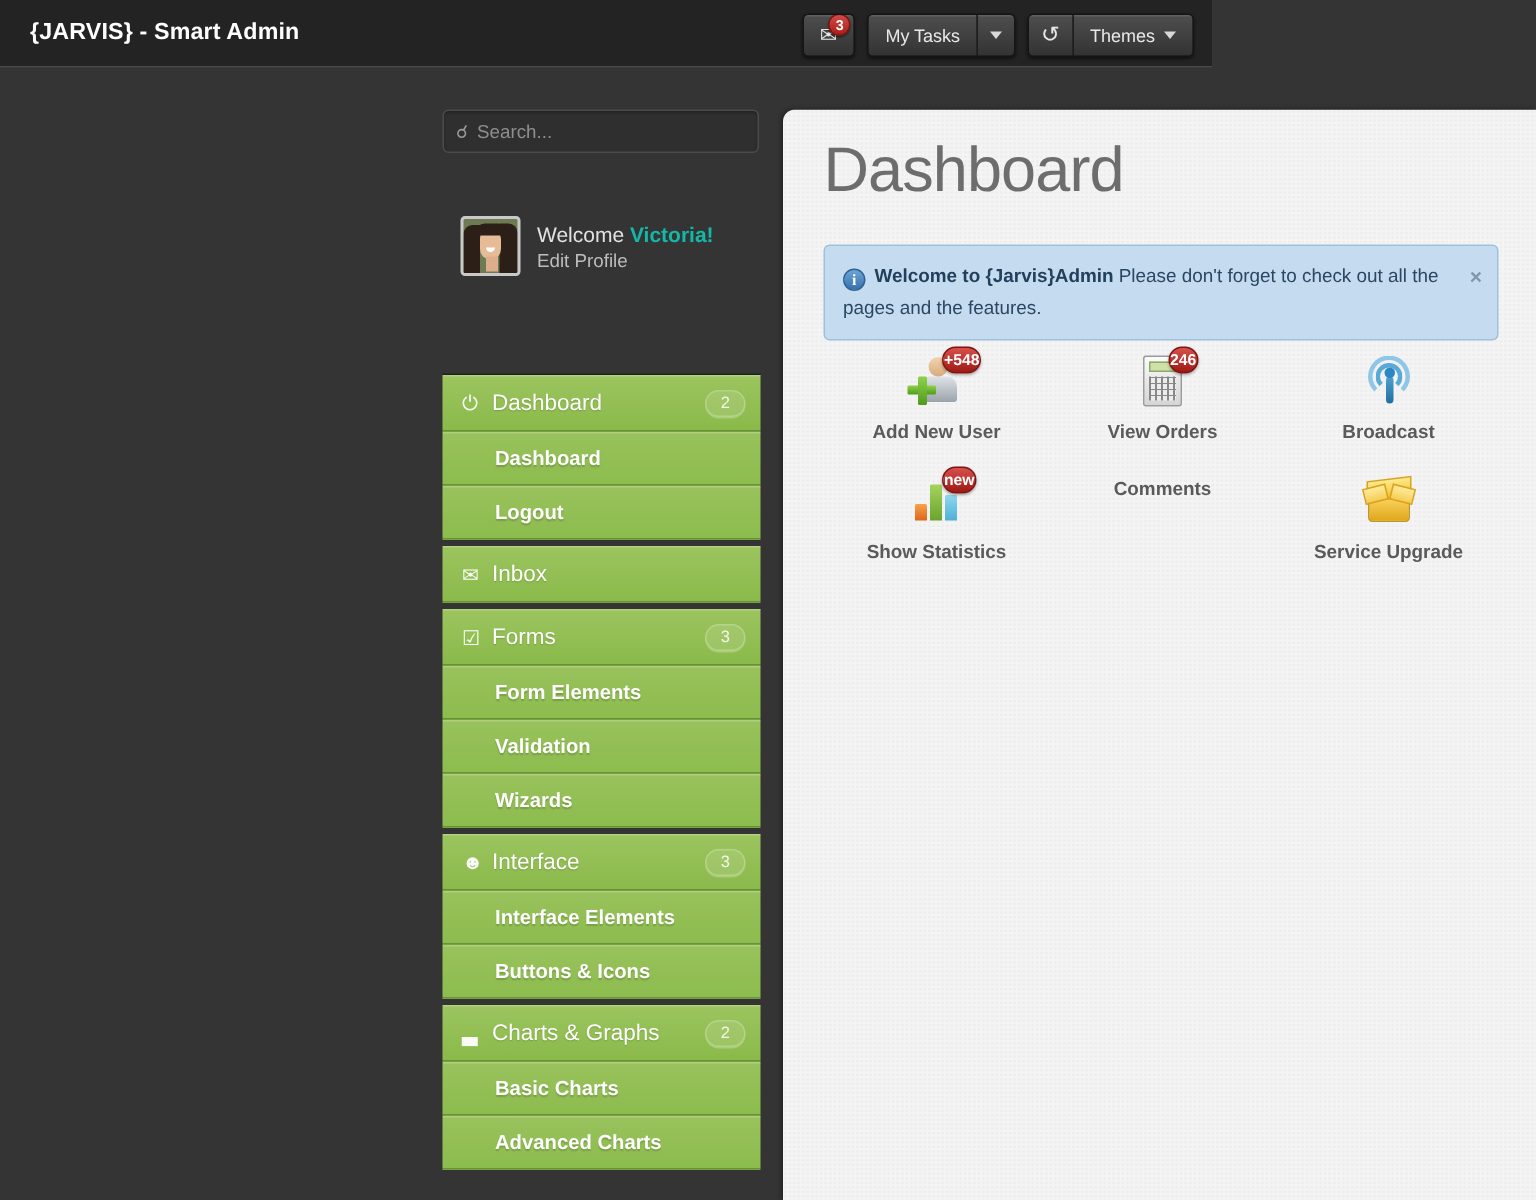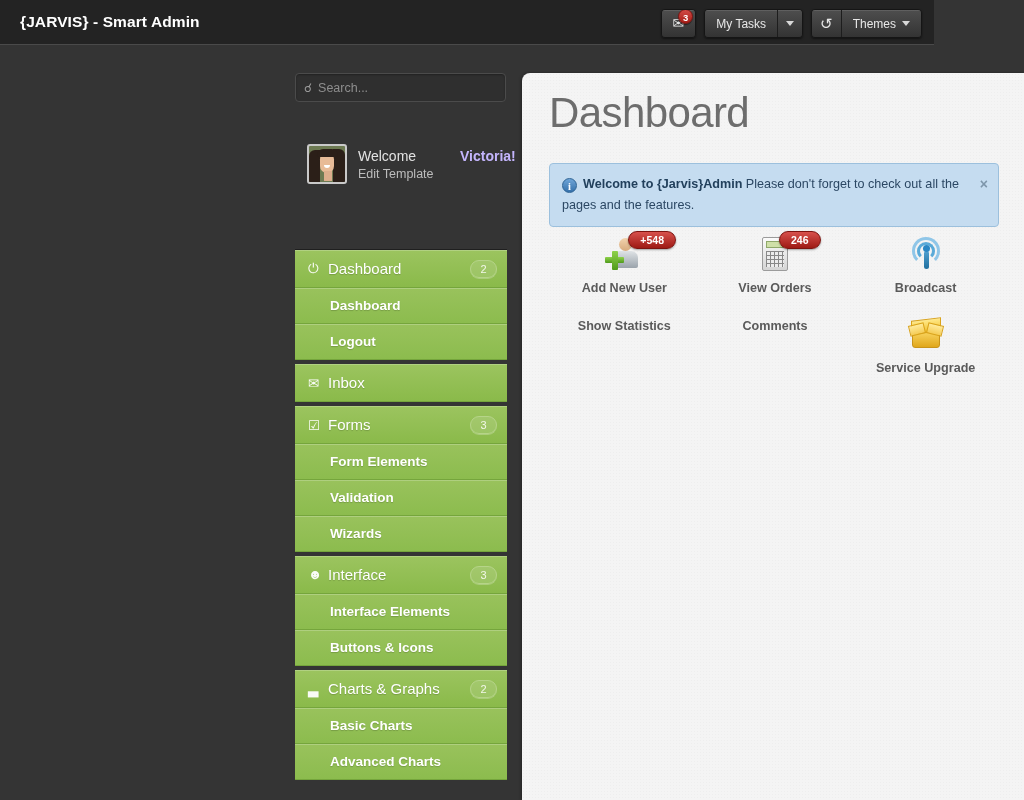--- a/index.html
+++ b/index.html
@@ -5,21 +5,21 @@
   * { box-sizing: border-box; margin: 0; padding: 0; }
   html, body {
     width: 1024px; height: 800px;
     font-family: "Liberation Sans", sans-serif;
     background: #343434;
     overflow: hidden;
   }
 
   
   .topbar {
-    position: absolute; top: 0; left: 0; width: 934px; height: 45px;
+    position: absolute; top: 0; left: 0; width: 808px; height: 45px;
     background: #232323;
     border-bottom: 1px solid #4a4a4a;
   }
   .brand {
     position: absolute; left: 20px; top: 13px;
     color: #ffffff; font-size: 15.5px; font-weight: bold;
     letter-spacing: .1px;
   }
   .hdr-tools {
     position: absolute; right: 12px; top: 9px;
@@ -99,21 +99,21 @@
     background:#2b1f18; border-radius:0 6px 0 0; }
   .avatar .face { position:absolute; left:11px; top:7px; width:14px; height:20px;
     background:#e8bb97; border-radius:7px 7px 8px 8px; }
   .avatar .fringe { position:absolute; left:8px; top:3px; width:21px; height:8px;
     background:#2b1f18; border-radius:10px 10px 3px 3px; }
   .avatar .neck { position:absolute; left:15px; top:25px; width:8px; height:10px;
     background:#dcae8c; }
   .avatar .smile { position:absolute; left:15px; top:19px; width:6px; height:3px;
     background:#fff; border-radius:0 0 4px 4px; }
   .welcome-l1 { color: #e2e2e2; font-size: 14px; }
-  .welcome-l1 b { color: #c4b5fd; margin-left: 40px; }
+  .welcome-l1 b { color: #14b8a6; }
   .welcome-l2 { color: #bdbdbd; font-size: 12.5px; margin-top: 3px; cursor: pointer; }
 
   
   .nav {
     position: absolute; left: 295px; top: 202px; width: 212px;
     border-top: 1px solid #1f1f1f;
   }
   .nav-item {
     position: relative; background: linear-gradient(#9cc45f, #8aba4a);
     border-bottom: 1px solid #75a53c;
@@ -175,21 +175,21 @@
   }
   .sc { text-align: center; cursor: pointer; }
   .sc-icon { position: relative; height: 42px; display: flex;
              align-items: center; justify-content: center; }
   .sc-label { margin-top: 6px; font-size: 12.6px; font-weight: bold; color: #5a5a5a; }
   .sc-badge {
     position: absolute; top: -2px; left: 50%; margin-left: 4px;
     background: linear-gradient(#d7514c,#9e1a14);
     border: 1px solid #7d1410; border-radius: 10px;
     color: #fff; font-size: 10.5px; font-weight: bold;
-    padding: 2px 11px; box-shadow: 0 1px 2px rgba(0,0,0,.35);
+    padding: 2px 0; box-shadow: 0 1px 2px rgba(0,0,0,.35);
     white-space: nowrap;
   }
   
   .ic-user { position: relative; width: 38px; height: 36px; }
   .ic-user .head { position:absolute; left:14px; top:2px; width:13px; height:13px;
       border-radius:50%; background:linear-gradient(#f2d3ae,#d8ab7d); }
   .ic-user .body { position:absolute; left:8px; top:15px; width:25px; height:17px;
       border-radius:7px 7px 2px 2px; background:linear-gradient(#dfe3e6,#9aa3ab); }
   .ic-user .plus-h { position:absolute; left:0px; top:21px; width:19px; height:6px;
       background:linear-gradient(#8fd24a,#4f9a1c); border-radius:1px; }
@@ -290,21 +290,21 @@
         <div class="hair-r"></div>
       <div class="face"></div>
         <div class="fringe"></div>
       <div class="neck"></div>
         <div class="smile"></div>
     </div>
     <div>
       <div class="welcome-l1">
         <span>Welcome </span><b>Victoria!</b>
       </div>
-      <div class="welcome-l2">Edit Template</div>
+      <div class="welcome-l2">Edit Profile</div>
     </div>
   </div>
 
   <div class="nav" id="nav-list">
       <div class="nav-item parent">
         <span class="nic">⏻</span>
         <span class="lbl">Dashboard</span>
         <span class="nav-badge">2</span>
       </div>
       <div class="nav-item child">
@@ -397,20 +397,28 @@
           <div class="ic-bcast">
             <div class="r1"></div>
             <div class="r2"></div>
             <div class="stem"></div>
             <div class="dot"></div>
           </div>
         </div>
         <div class="sc-label">Broadcast</div>
       </div>
       <div class="sc">
+        <div class="sc-icon">
+          <div class="ic-bars">
+            <i class="b1"></i>
+            <i class="b2"></i>
+            <i class="b3"></i>
+          </div>
+          <span class="sc-badge">new</span>
+        </div>
         <div class="sc-label">Show Statistics</div>
       </div>
       <div class="sc">
         <div class="sc-label">Comments</div>
       </div>
       <div class="sc">
         <div class="sc-icon">
           <div class="ic-box">
             <div class="bot"></div>
             <div class="lid"></div>

